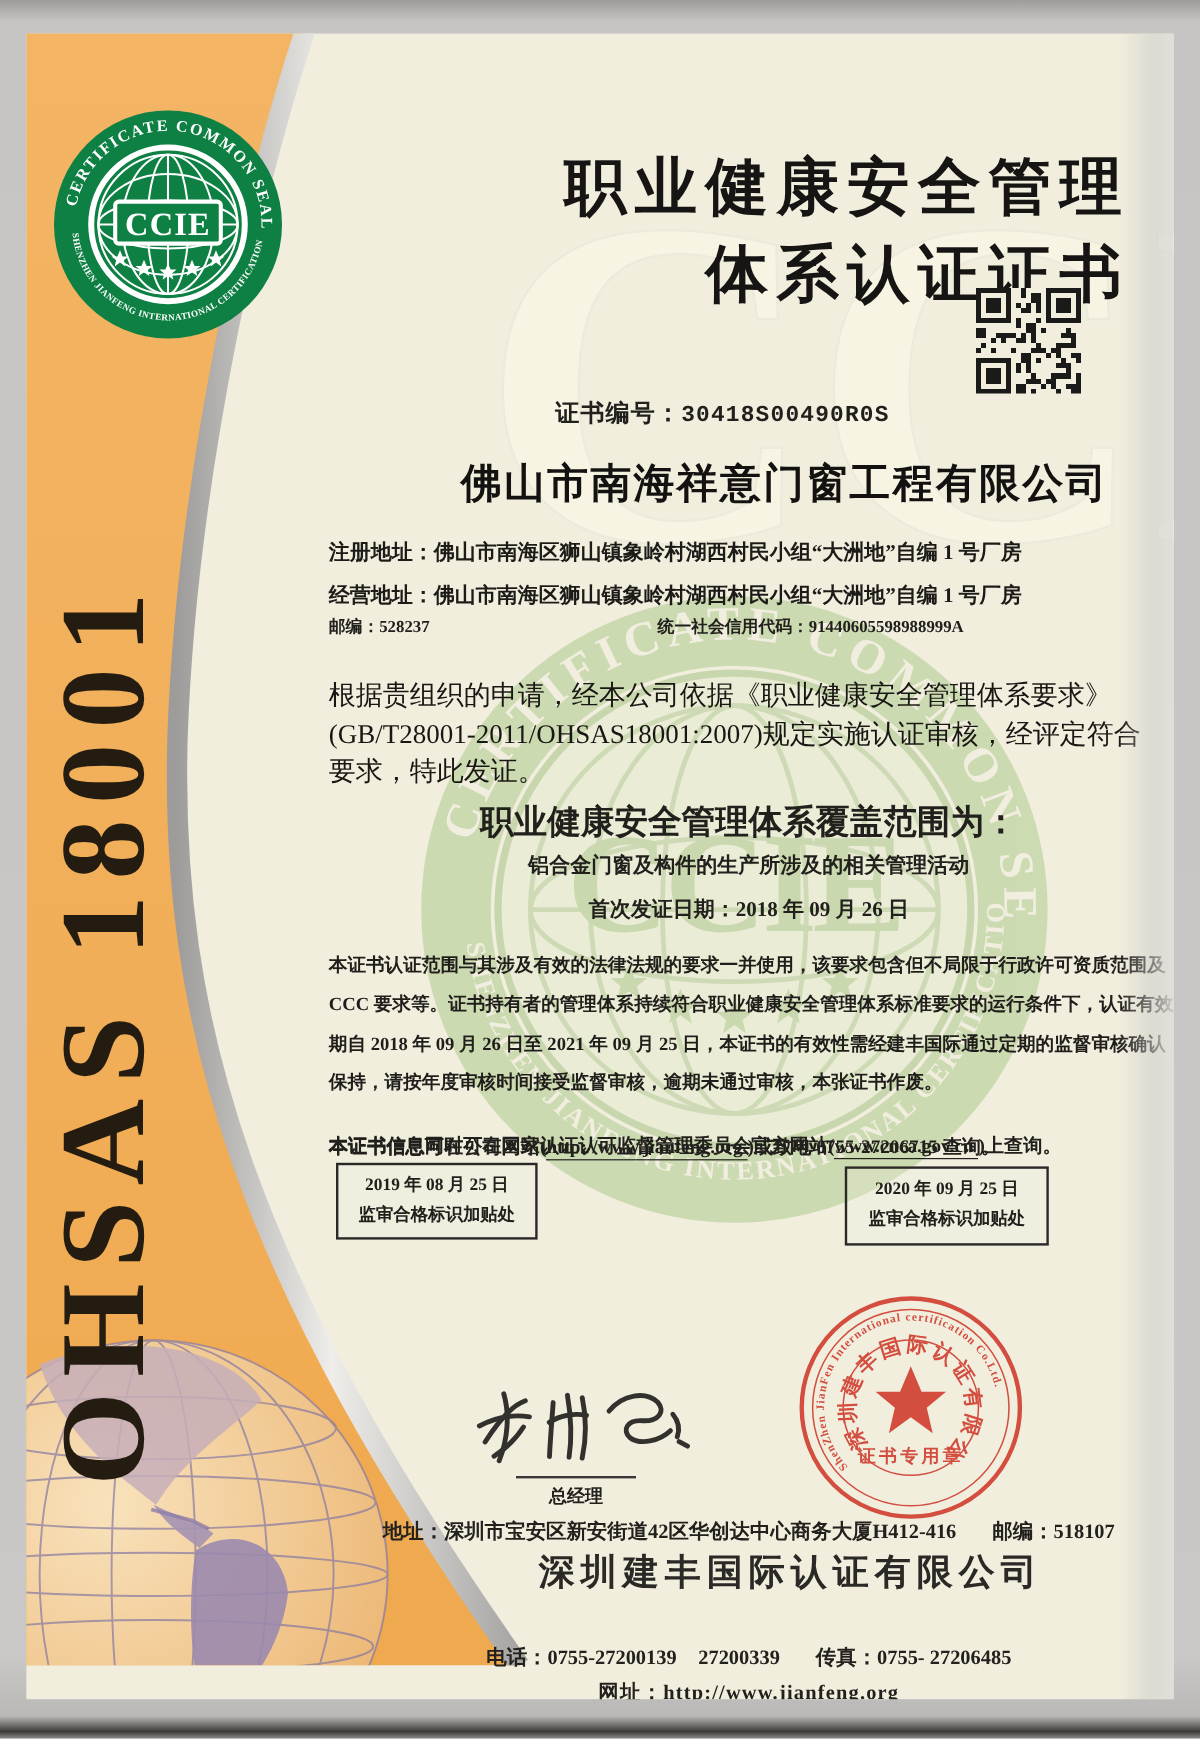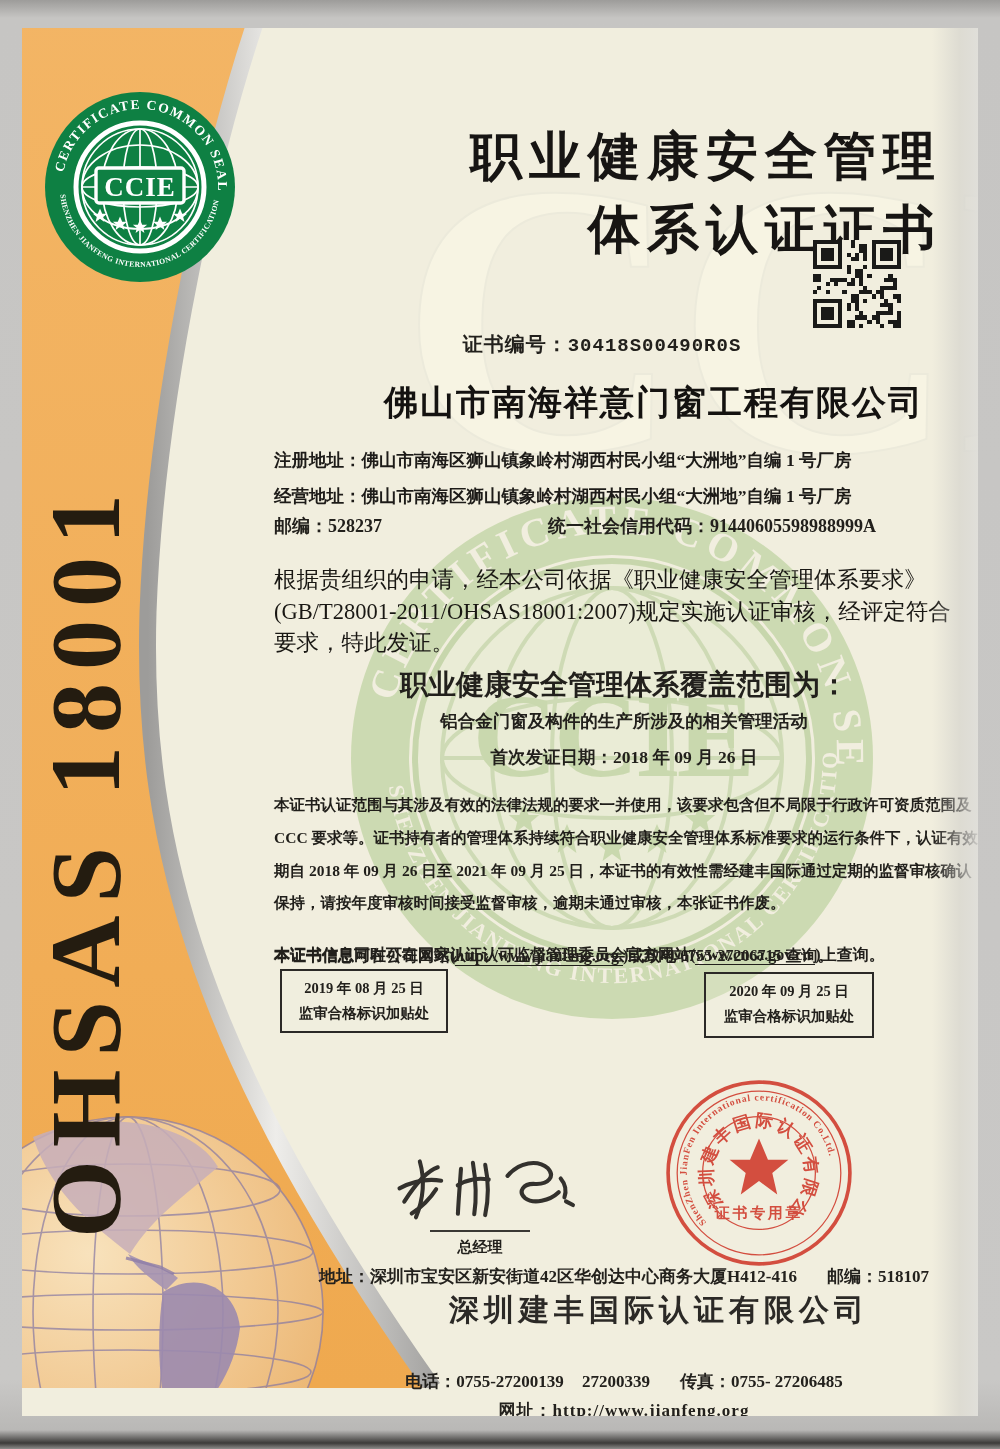--- a/index.html
+++ b/index.html
@@ -21,21 +21,21 @@
   .abs{position:absolute;}
   .c700{left:252px;width:700px;}
   .center{text-align:center;}
   .nowrap{white-space:nowrap;}
   #title{left:240px;width:680px;text-align:right;font-weight:bold;color:#171513;}
   #title .t-line{display:block;font-size:52px;letter-spacing:7px;line-height:73px;}
   #cert-line{top:303px;font-size:20px;font-weight:bold;letter-spacing:1px;}
   #cert-line .num{font-family:Liberation Mono, monospace;font-size:19px;}
   #company-name{top:352px;left:282px;width:700px;text-align:center;font-size:34px;font-weight:bold;letter-spacing:2px;color:#141210;}
   .addr-line{font-size:17.5px;font-weight:600;color:#1d1b18;}
-  #postal-row{top:486px;font-size:18px;font-weight:bold;}
+  #postal-row{top:486px;font-size:14px;font-weight:bold;}
   #uscc{position:absolute;left:238px;top:0;margin-left:36px;}
   .body-line{font-size:22.5px;line-height:31.5px;color:#191713;}
   #scope-head{top:638px;font-size:28px;font-weight:bold;}
   #scope-text{top:681px;font-size:17.5px;font-weight:600;}
   #first-issue{top:717px;font-size:17.5px;font-weight:bold;}
   #terms{top:761px;font-size:15.5px;line-height:32.8px;font-weight:600;color:#201e1a;}
   .info-line{font-size:16px;font-weight:600;}
   #info1{top:886px;margin-top:32px;}
   #info2{top:917px;}
   .u{border-bottom:1.6px solid #22201c;padding-bottom:1px;font-weight:bold;}

